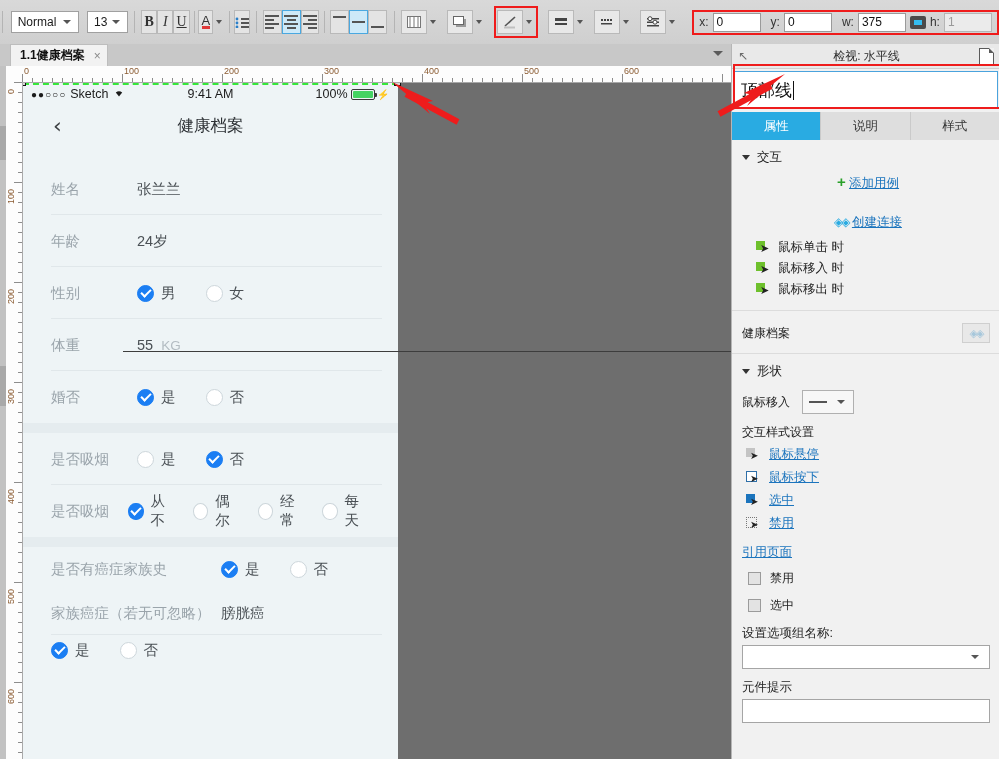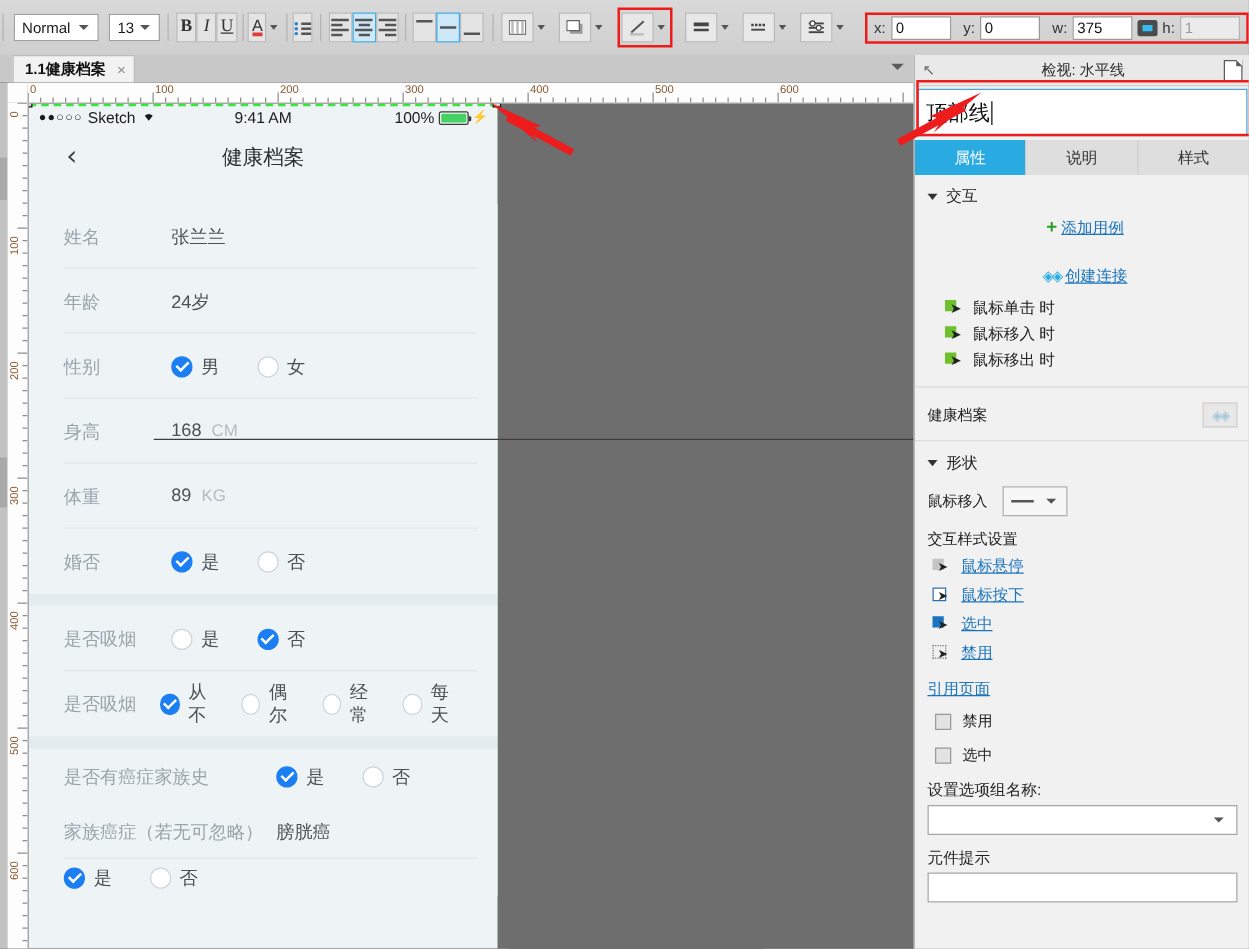--- a/index.html
+++ b/index.html
@@ -576,30 +576,23 @@
               <span class="dot"></span>
               <span class="rtxt">男</span>
             </span>
             <span class="radio">
               <span class="dot"></span>
               <span class="rtxt">女</span>
             </span>
             <span class="divider"></span>
           </div>
           <div class="row">
-            <span class="rlab">身高</span>
-            <span class="rval">
-              <span>168</span><span class="unit">CM</span>
-            </span>
-            <span class="divider"></span>
-          </div>
-          <div class="row">
             <span class="rlab">体重</span>
             <span class="rval">
-              <span>89</span><span class="unit">KG</span>
+              <span>55</span><span class="unit">KG</span>
             </span>
             <span class="divider"></span>
           </div>
           <div class="row nodiv">
             <span class="rlab">婚否</span>
             <span class="radio sel">
               <span class="dot"></span>
               <span class="rtxt">是</span>
             </span>
             <span class="radio">

